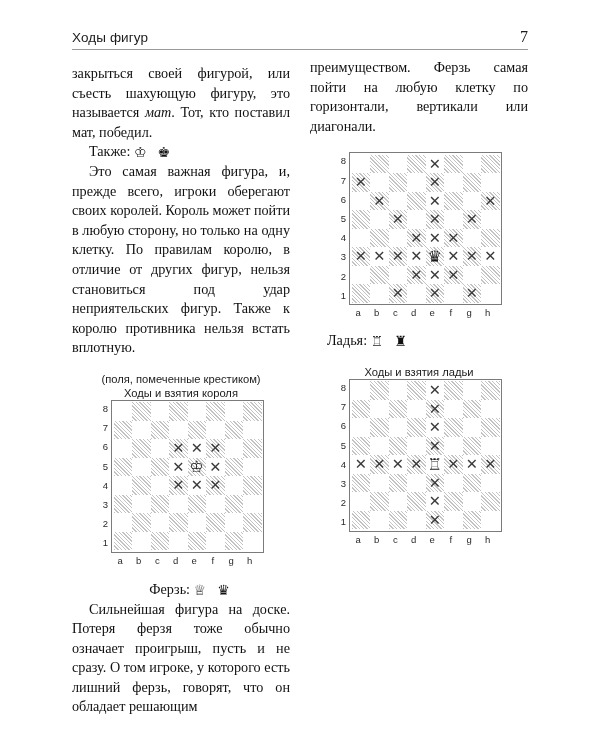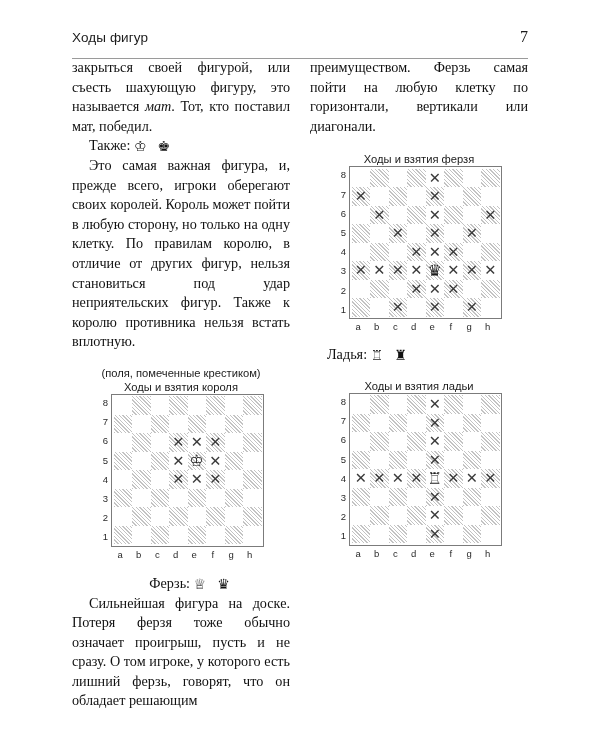--- a/index.html
+++ b/index.html
@@ -19,42 +19,42 @@
 
   
   .runhead {
     position: absolute;
     left: 72px; top: 28px;
     width: 456px;
     display: flex;
     align-items: baseline;
     justify-content: space-between;
     border-bottom: 1.2px solid #9a9a9a;
-    padding-bottom: 12px;
+    padding-bottom: 3px;
   }
   .runhead-title {
     font-family: "Liberation Sans", "DejaVu Sans", sans-serif;
     font-size: 13.5px;
     font-weight: 400;
     letter-spacing: .1px;
     color: #1b1b1b;
   }
   .runhead-page {
     font-family: "Liberation Serif", "DejaVu Serif", serif;
     font-size: 16px;
     color: #1b1b1b;
   }
 
   
   .col {
     position: absolute;
     top: 58px;
     width: 218px;
   }
-  .col-left  { left: 72px; }
+  .col-left  { left: 72px; margin-top: 6px; }
   .col-right { left: 310px; }
 
   p.body {
     margin: 0;
     font-size: 14.2px;
     line-height: 19.6px;
     text-align: justify;
     text-justify: inter-word;
     hyphens: manual;
     color: #101010;
@@ -291,21 +291,20 @@
     <p class="piece-line" style="margin-top:14px;text-align:center;"><span>Ферзь:</span>&nbsp;<span class="piece-glyph white">♕</span><span class="gap"></span><span class="piece-glyph black">♛</span></p>
 
     <p class="body indent">Сильнейшая фигура на доске. Потеря ферзя тоже обычно означает проигрыш, пусть и не сразу. О том игроке, у которого есть лишний ферзь, говорят, что он обладает решающим</p>
   </div>
 
   <div class="col col-right">
 
     <p class="body">преимуществом. Ферзь самая пойти на любую клетку по горизонтали, вертикали или диагонали.</p>
 
     <div class="diagram" style="margin-top:16px;">
-      <div class="diagram-caption">Ходы и взятия ферзя</div>
       <div class="board-wrap">
         <div class="board-grid">
             <div class="ranks">
               <span style="height: 18.5px; line-height: 18.5px;">8</span>
               <span style="height: 18.5px; line-height: 18.5px;">7</span>
               <span style="height: 18.5px; line-height: 18.5px;">6</span>
               <span style="height: 18.5px; line-height: 18.5px;">5</span>
               <span style="height: 18.5px; line-height: 18.5px;">4</span>
               <span style="height: 18.5px; line-height: 18.5px;">3</span>
               <span style="height: 18.5px; line-height: 18.5px;">2</span>

